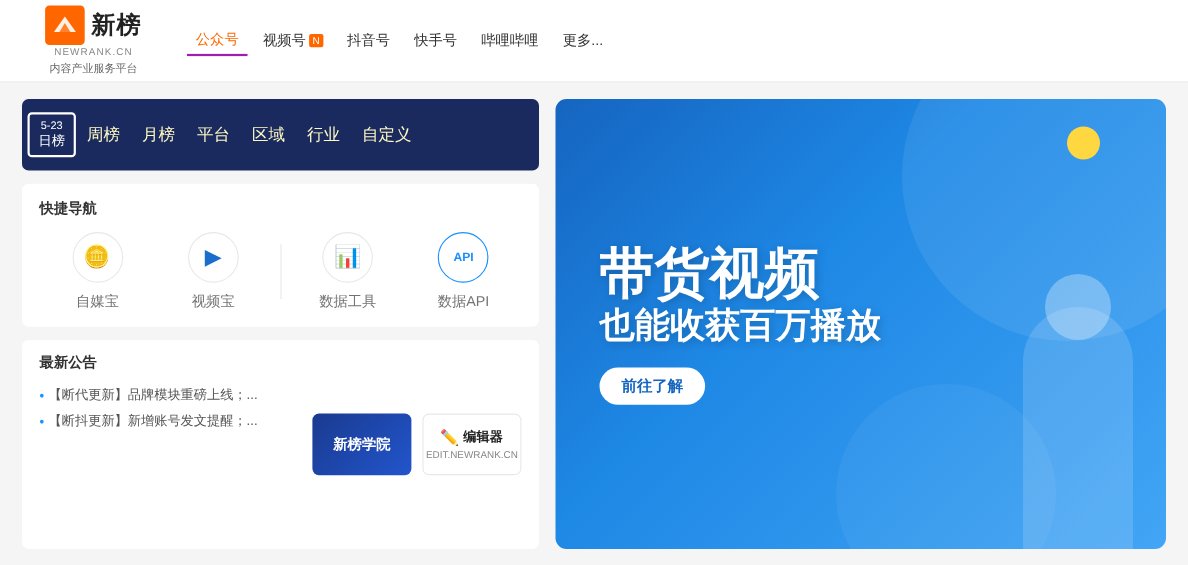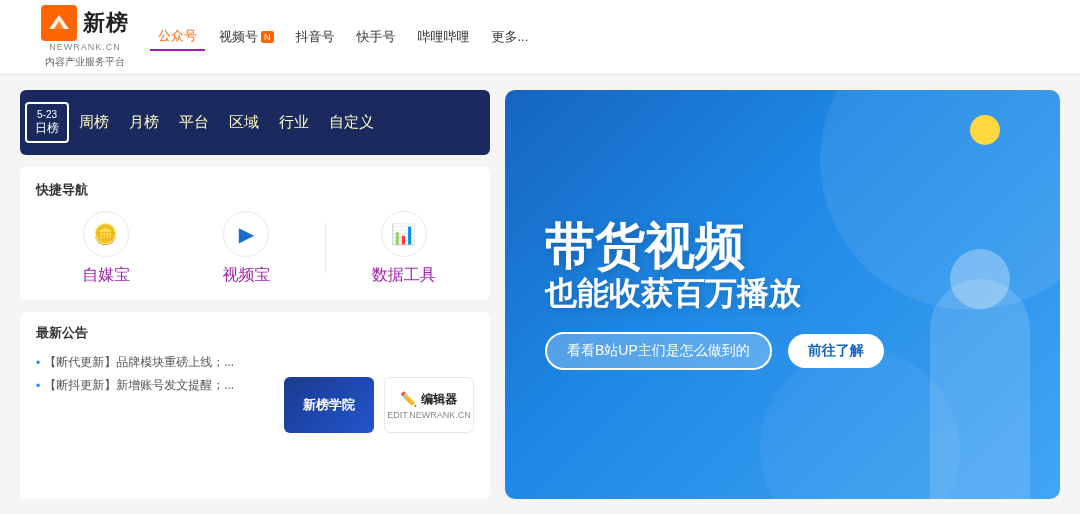--- a/index.html
+++ b/index.html
@@ -6,20 +6,21 @@
     body { font-family: "Microsoft YaHei", "PingFang SC", sans-serif; width: 1080px; background: #f5f5f5; overflow: hidden; }
 
     
     .header {
       background: #fff;
       border-bottom: 1px solid #e8e8e8;
       height: 75px;
       display: flex;
       align-items: center;
       padding: 0 20px;
+      gap: 20px;
     }
     .logo-area {
       display: flex;
       flex-direction: column;
       align-items: center;
       width: 130px;
       flex-shrink: 0;
     }
     .logo-top {
       display: flex;
@@ -195,22 +196,22 @@
       height: 46px;
       border-radius: 50%;
       border: 1px solid #e8e8e8;
       display: flex;
       align-items: center;
       justify-content: center;
       font-size: 20px;
       color: #1a6dcc;
     }
     .quick-nav-label {
-      font-size: 16px;
-      color: #a21caf;
+      font-size: 13px;
+      color: #737373;
     }
     .divider-v {
       width: 1px;
       height: 50px;
       background: #e8e8e8;
       margin: 0 8px;
     }
 
     
     .notice-area {
@@ -449,20 +450,24 @@
           <span class="quick-nav-label">自媒宝</span>
         </div>
         <div class="quick-nav-item">
           <div class="quick-nav-icon">▶</div>
           <span class="quick-nav-label">视频宝</span>
         </div>
         <div class="divider-v"></div>
         <div class="quick-nav-item">
           <div class="quick-nav-icon">📊</div>
           <span class="quick-nav-label">数据工具</span>
+        </div>
+        <div class="quick-nav-item">
+          <div class="quick-nav-icon" style="font-size:11px;font-weight:bold;color:#1890ff;border-color:#1890ff;">API</div>
+          <span class="quick-nav-label">数据API</span>
         </div>
       </div>
     </div>
 
     <div class="notice-area">
       <div class="notice-left">
         <div class="section-title">最新公告</div>
         <div class="notice-items">
           <div class="notice-item">
             <span class="notice-dot">•</span>
@@ -497,21 +502,20 @@
   <div class="right-banner">
     <div class="banner-bg-circles">
       <div class="banner-circle" style="width:300px;height:300px;top:-80px;right:-60px;"></div>
       <div class="banner-circle" style="width:200px;height:200px;bottom:-50px;right:100px;background:rgba(255,255,255,0.05);"></div>
     </div>
 
     <div class="banner-content">
       <div class="banner-title-line1">带货视频</div>
       <div class="banner-title-line2">也能收获百万播放</div>
       <div class="banner-cta-row">
-        <div class="banner-cta-btn">看看B站UP主们是怎么做到的</div>
         <div class="banner-cta-link">前往了解</div>
       </div>
     </div>
 
     <div class="ball-yellow"></div>
 
     <div style="position:absolute;right:20px;bottom:0;width:120px;height:250px;display:flex;align-items:flex-end;justify-content:center;">
       <div style="width:100px;height:220px;background:rgba(255,255,255,0.15);border-radius:60px 60px 0 0;position:relative;">
         <div style="position:absolute;top:-30px;left:50%;transform:translateX(-50%);width:60px;height:60px;background:rgba(255,255,255,0.3);border-radius:50%;"></div>
       </div>

